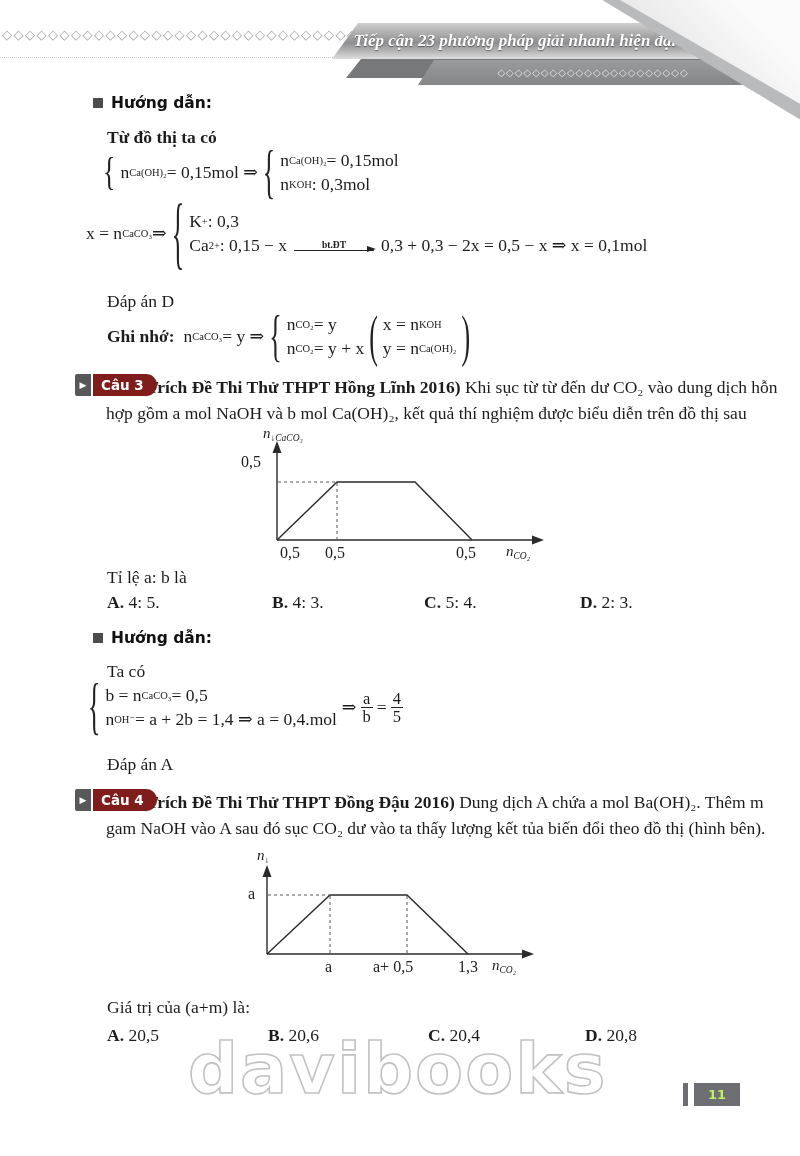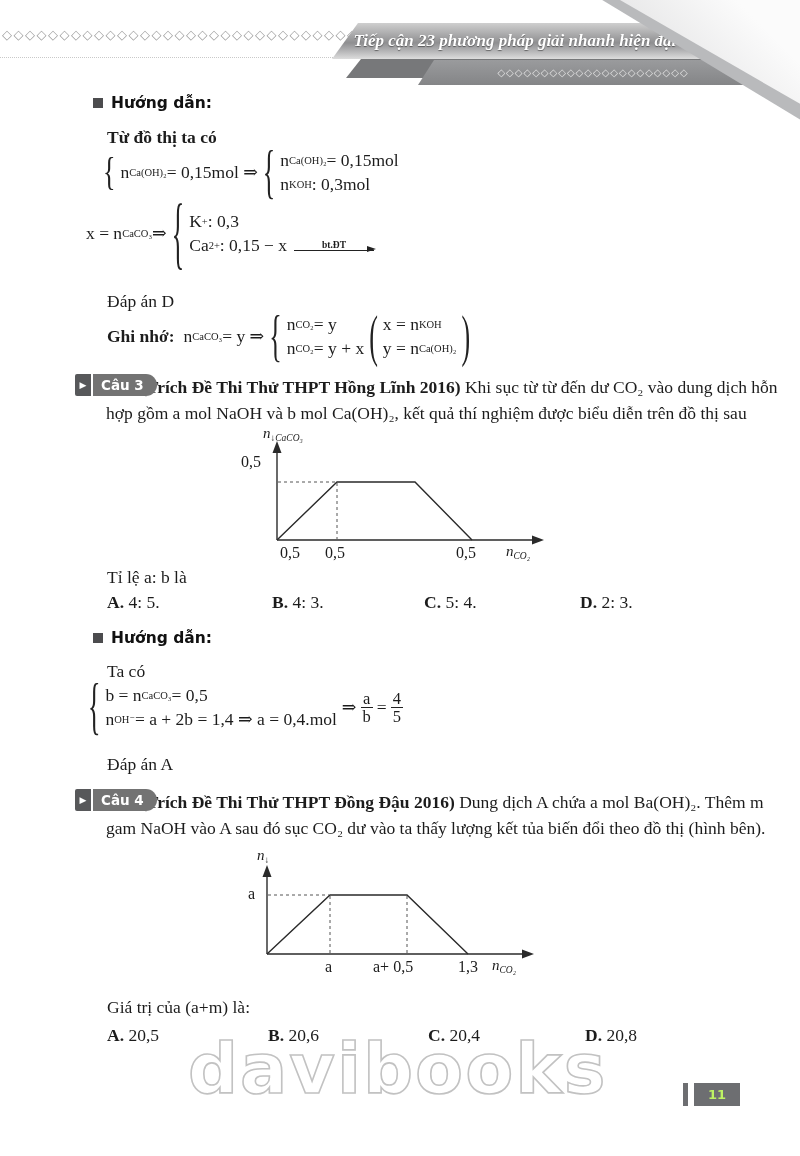--- a/index.html
+++ b/index.html
@@ -107,21 +107,21 @@
     position: absolute; height: 22px; display: inline-flex; align-items: stretch;
     font-family: "DejaVu Sans", sans-serif; z-index: 2;
   }
   .cau-badge .tri-seg {
     background: #57585a; color: #fff; width: 16px;
     display: flex; align-items: center; justify-content: center;
     font-size: 9px; border-radius: 2px 0 0 2px;
   }
   .cau-badge .gap { width: 2px; background: #fff; }
   .cau-badge .pill {
-    background: #737373; color: #fff; font-weight: bold; font-size: 13.5px;
+    background: #7f1d1d; color: #fff; font-weight: bold; font-size: 13.5px;
     display: flex; align-items: center; padding: 0 13px 0 8px;
     border-radius: 0 12px 12px 0;
   }
   .q-line { position: absolute; font-size: 17.5px; white-space: nowrap; }
   .q-src { font-weight: bold; }
 
   .prompt { position: absolute; font-size: 17.5px; white-space: nowrap; }
   .opt { position: absolute; font-size: 17.5px; white-space: nowrap; }
   .opt b { font-weight: bold; }
 
@@ -225,20 +225,23 @@
         <span>
           <span class="fx">
               <span>Ca</span>
               <sup>2+</sup>
               <span> : 0,15 − x</span>
             </span>
           <span class="rxn">
             <span class="lbl">bt.ĐT</span>
             <span class="arr"></span>
           </span>
+          <span class="fx">
+              <span>0,3 + 0,3 − 2x = 0,5 − x ⇒ x = 0,1mol</span>
+            </span>
         </span>
       </div>
     </div>
 
     <div class="abs body-text" style="left:107px; top:290px;">Đáp án D</div>
 
     <div class="eq" style="left:107px; top:314px;">
       <span class="gn-label">Ghi nhớ:</span>
       <span class="fx">
           <span>n</span>

